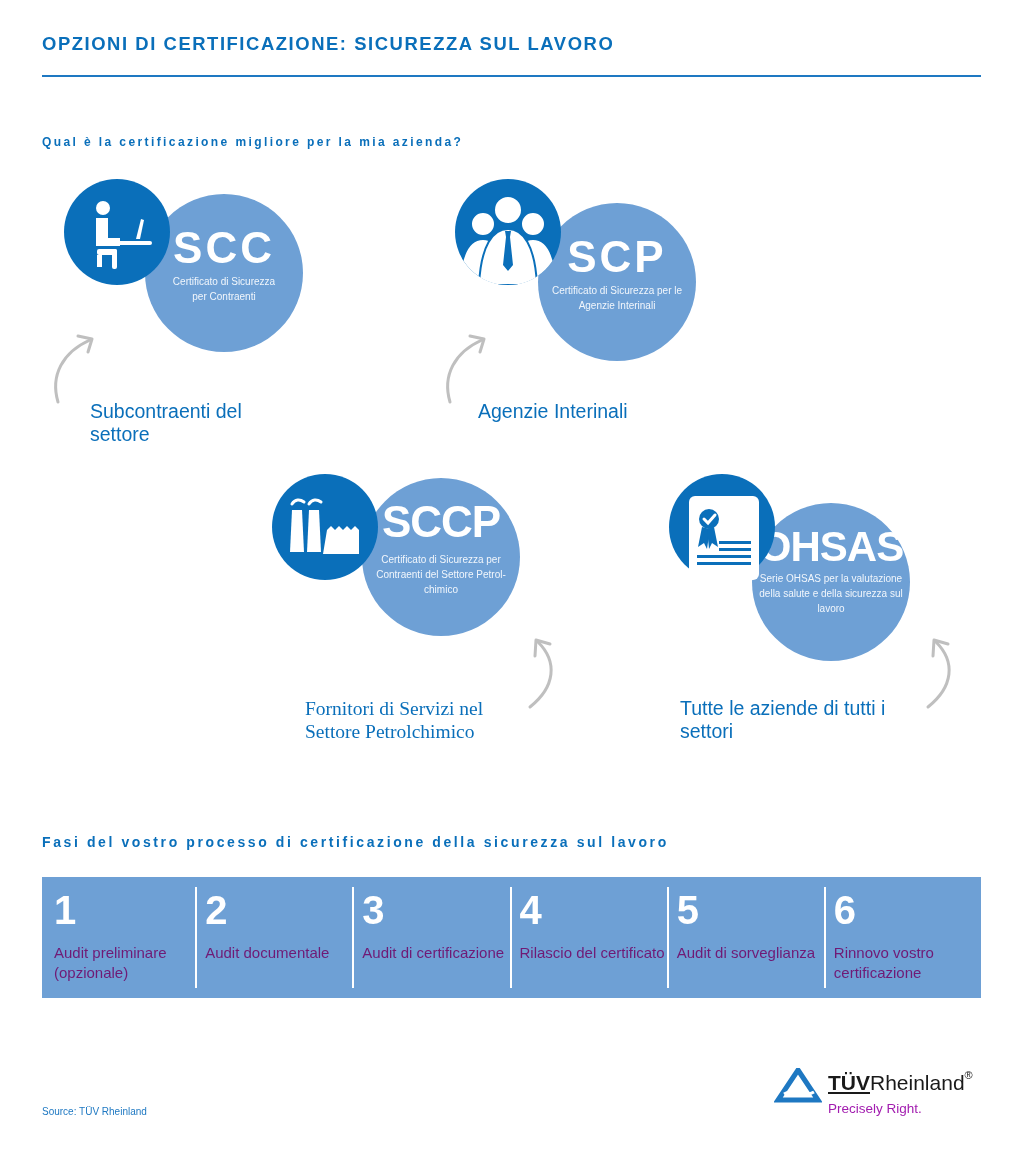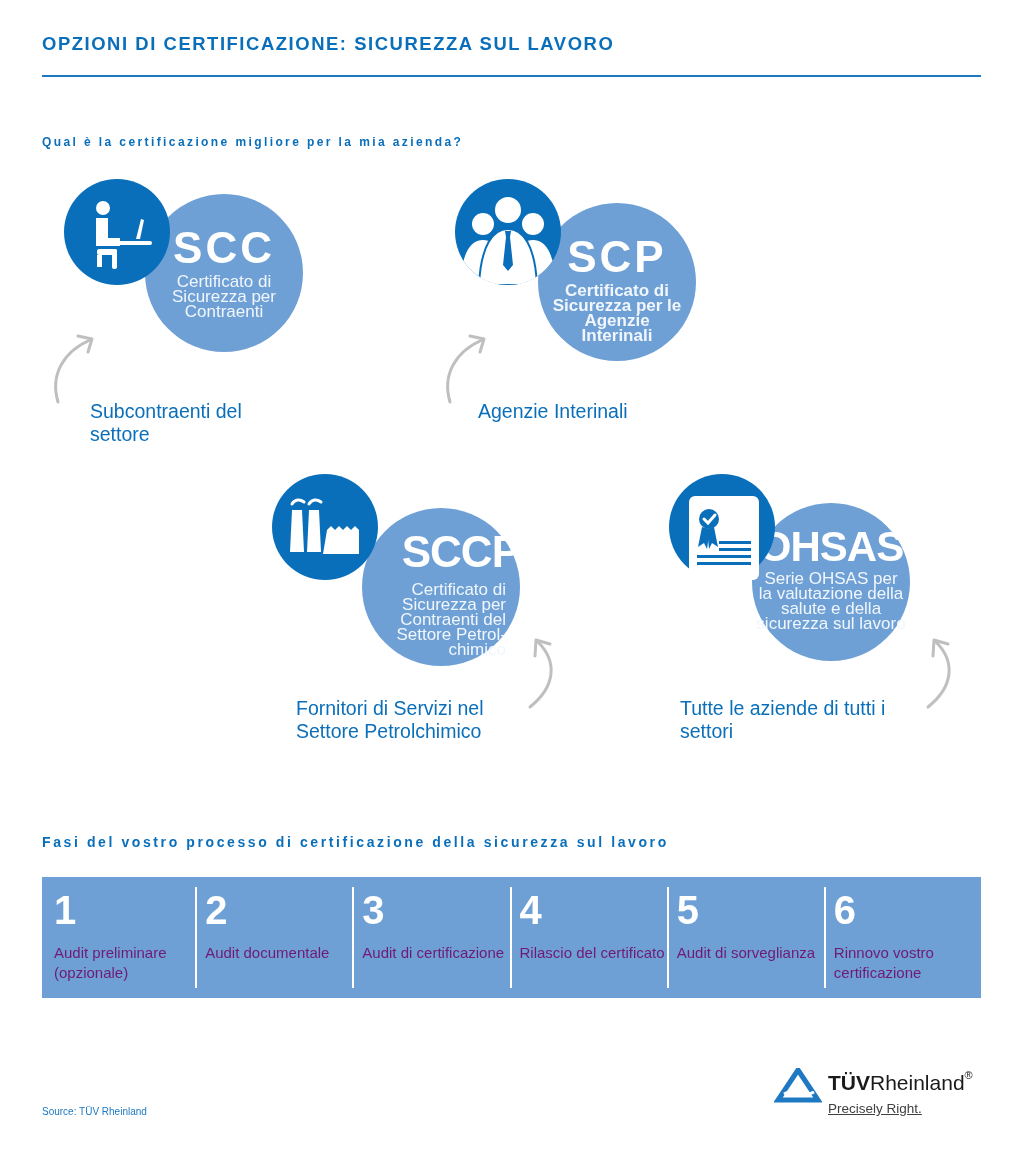--- a/index.html
+++ b/index.html
@@ -12,40 +12,40 @@
   .subhead { left:42px; top:135px; font-size:12px; font-weight:bold; letter-spacing:2.4px;
              color:#0a6fba; white-space:nowrap; }
   .steps-head { left:42px; top:834px; font-size:14px; font-weight:bold; letter-spacing:2.6px;
                 color:#0a6fba; white-space:nowrap; }
 
   .dark { border-radius:50%; background:#0a6fba; width:106px; height:106px; }
   .light { border-radius:50%; background:#6ea0d5; width:158px; height:158px;
            box-shadow:0 0 0 3px #ffffff; text-align:center; color:#ffffff; }
   .light .abbr { font-weight:bold; font-size:44px; line-height:44px; margin-top:32px; letter-spacing:3px; }
   .light .abbr.tight { letter-spacing:-1px; }
-  .light .desc { font-size:17px; line-height:15px; margin-top:4px; padding:0 6px; color:#f1f6fc; }
+  .light .desc { font-size:10px; line-height:15px; margin-top:4px; padding:0 6px; color:#f1f6fc; }
   .icon svg { display:block; }
 
   .label { font-size:19.5px; line-height:23px; color:#0a6fba; }
 
   .arrow svg { display:block; }
 
   .band { left:42px; top:877px; width:939px; height:121px; background:#6ea0d5; display:flex; }
   .step { flex:1; position:relative; padding:12px 0 0 4px; color:#ffffff; }
   .step + .step::before { content:""; position:absolute; left:0; top:10px; height:101px; width:2px; background:#ffffff; }
   .step .num { font-size:40px; font-weight:bold; line-height:42px; padding-left:6px; }
   .step .txt { font-size:15px; line-height:20px; margin-top:12px; padding-left:6px; color:#701a75; }
   .step:first-child { padding-left:0; }
   .step:first-child .num, .step:first-child .txt { padding-left:12px; }
 
   .source { left:42px; top:1106px; font-size:10px; color:#1e78c2; }
   .brand { left:828px; top:1071px; font-size:21px; color:#1a1a1a; white-space:nowrap; }
-  .brand b { font-weight:bold; }
+  .brand b { font-weight:bold;text-decoration:underline; }
   .brand sup { font-size:11px; vertical-align:top; position:relative; top:-2px; }
-  .tagline { left:828px; top:1101px; font-size:13.5px; color:#404040; white-space:nowrap;text-decoration:underline; }
+  .tagline { left:828px; top:1101px; font-size:13.5px; color:#a21caf; white-space:nowrap; }
 </style>
 </head>
 <body>
 
 <div class="abs title">OPZIONI DI CERTIFICAZIONE: SICUREZZA SUL LAVORO</div>
 <div class="abs rule"></div>
 <div class="abs subhead">Qual è la certificazione migliore per la mia azienda?</div>
 
 <div>
   <div class="abs light" style="left:145px; top:194px;">
@@ -68,21 +68,21 @@
       <path d="M10 72 C 2 45, 15 22, 42 10" stroke="#bfbfbf" stroke-width="3" fill="none" stroke-linecap="round"></path>
       <path d="M30 6 L44 9 L40 22" stroke="#bfbfbf" stroke-width="3" fill="none" stroke-linecap="round" stroke-linejoin="round"></path>
     </svg>
   </div>
   <div class="abs label" style="left:90px; top:400px; width:210px;">Subcontraenti del settore</div>
 </div>
 
 <div>
   <div class="abs light" style="left:538px; top:203px;">
     <div class="abbr">SCP</div>
-    <div class="desc" style="padding:0 12px;font-weight:bold;">Certificato di Sicurezza per le Agenzie Interinali</div>
+    <div class="desc" style="padding:0 12px;">Certificato di Sicurezza per le Agenzie Interinali</div>
   </div>
   <div class="abs dark icon" style="left:455px; top:179px;">
     <svg width="106" height="106" viewBox="0 0 106 106">
       <defs>
           <clipPath id="c2">
             <circle cx="53" cy="53" r="53"></circle>
           </clipPath>
         </defs>
       <g clip-path="url(#c2)">
         <circle cx="28" cy="45" r="12" fill="#fff" stroke="#0a6fba" stroke-width="2"></circle>
@@ -98,40 +98,40 @@
   <div class="abs arrow" style="left:440px; top:330px;">
     <svg width="60" height="75" viewBox="0 0 60 75">
       <path d="M10 72 C 2 45, 15 22, 42 10" stroke="#bfbfbf" stroke-width="3" fill="none" stroke-linecap="round"></path>
       <path d="M30 6 L44 9 L40 22" stroke="#bfbfbf" stroke-width="3" fill="none" stroke-linecap="round" stroke-linejoin="round"></path>
     </svg>
   </div>
   <div class="abs label" style="left:478px; top:400px; width:220px;">Agenzie Interinali</div>
 </div>
 
 <div>
-  <div class="abs light" style="left:362px; top:508px;text-align:right;">
+  <div class="abs light" style="left:362px; top:478px;">
     <div class="abbr tight" style="margin-top:22px;">SCCP</div>
     <div class="desc" style="padding:0 14px; margin-top:8px;">Certificato di Sicurezza per Contraenti del Settore Petrol-chimico</div>
   </div>
   <div class="abs dark icon" style="left:272px; top:474px;">
     <svg width="106" height="106" viewBox="0 0 106 106">
       <path d="M20 30 c3 -5 8 -5 12 -2" stroke="#fff" stroke-width="3" fill="none" stroke-linecap="round"></path>
       <path d="M37 30 c3 -5 8 -5 12 -2" stroke="#fff" stroke-width="3" fill="none" stroke-linecap="round"></path>
       <path d="M20 36 h10 l2 42 h-14 z" fill="#fff"></path>
       <path d="M37 36 h10 l2 42 h-14 z" fill="#fff"></path>
       <path d="M55 56 l4 -4 l4 4 l4 -4 l4 4 l4 -4 l4 4 l4 -4 l4 4 v24 h-36 z" fill="#fff"></path>
     </svg>
   </div>
   <div class="abs arrow" style="left:520px; top:632px;">
     <svg width="50" height="80" viewBox="0 0 50 80">
       <path d="M10 75 C 35 55, 38 30, 18 10" stroke="#bfbfbf" stroke-width="3" fill="none" stroke-linecap="round"></path>
       <path d="M15 24 L16 8 L30 12" stroke="#bfbfbf" stroke-width="3" fill="none" stroke-linecap="round" stroke-linejoin="round"></path>
     </svg>
   </div>
-  <div class="abs label" style="left:296px; top:697px; width:210px;">Fornitori di Servizi nel Settore Petrolchimico</div>
+  <div class="abs label" style="left:305px; top:697px; width:210px;font-family:Liberation Serif, serif;">Fornitori di Servizi nel Settore Petrolchimico</div>
 </div>
 
 <div>
   <div class="abs light" style="left:752px; top:503px;">
     <div class="abbr tight" style="margin-top:22px; font-size:42px;">OHSAS</div>
     <div class="desc" style="padding:0 4px; margin-top:2px;text-align:center;">Serie OHSAS per la valutazione della salute e della sicurezza sul lavoro</div>
   </div>
   <div class="abs dark icon" style="left:669px; top:474px;">
     <svg width="106" height="106" viewBox="0 0 106 106">
       <rect x="20" y="22" width="70" height="84" rx="6" fill="#fff"></rect>

